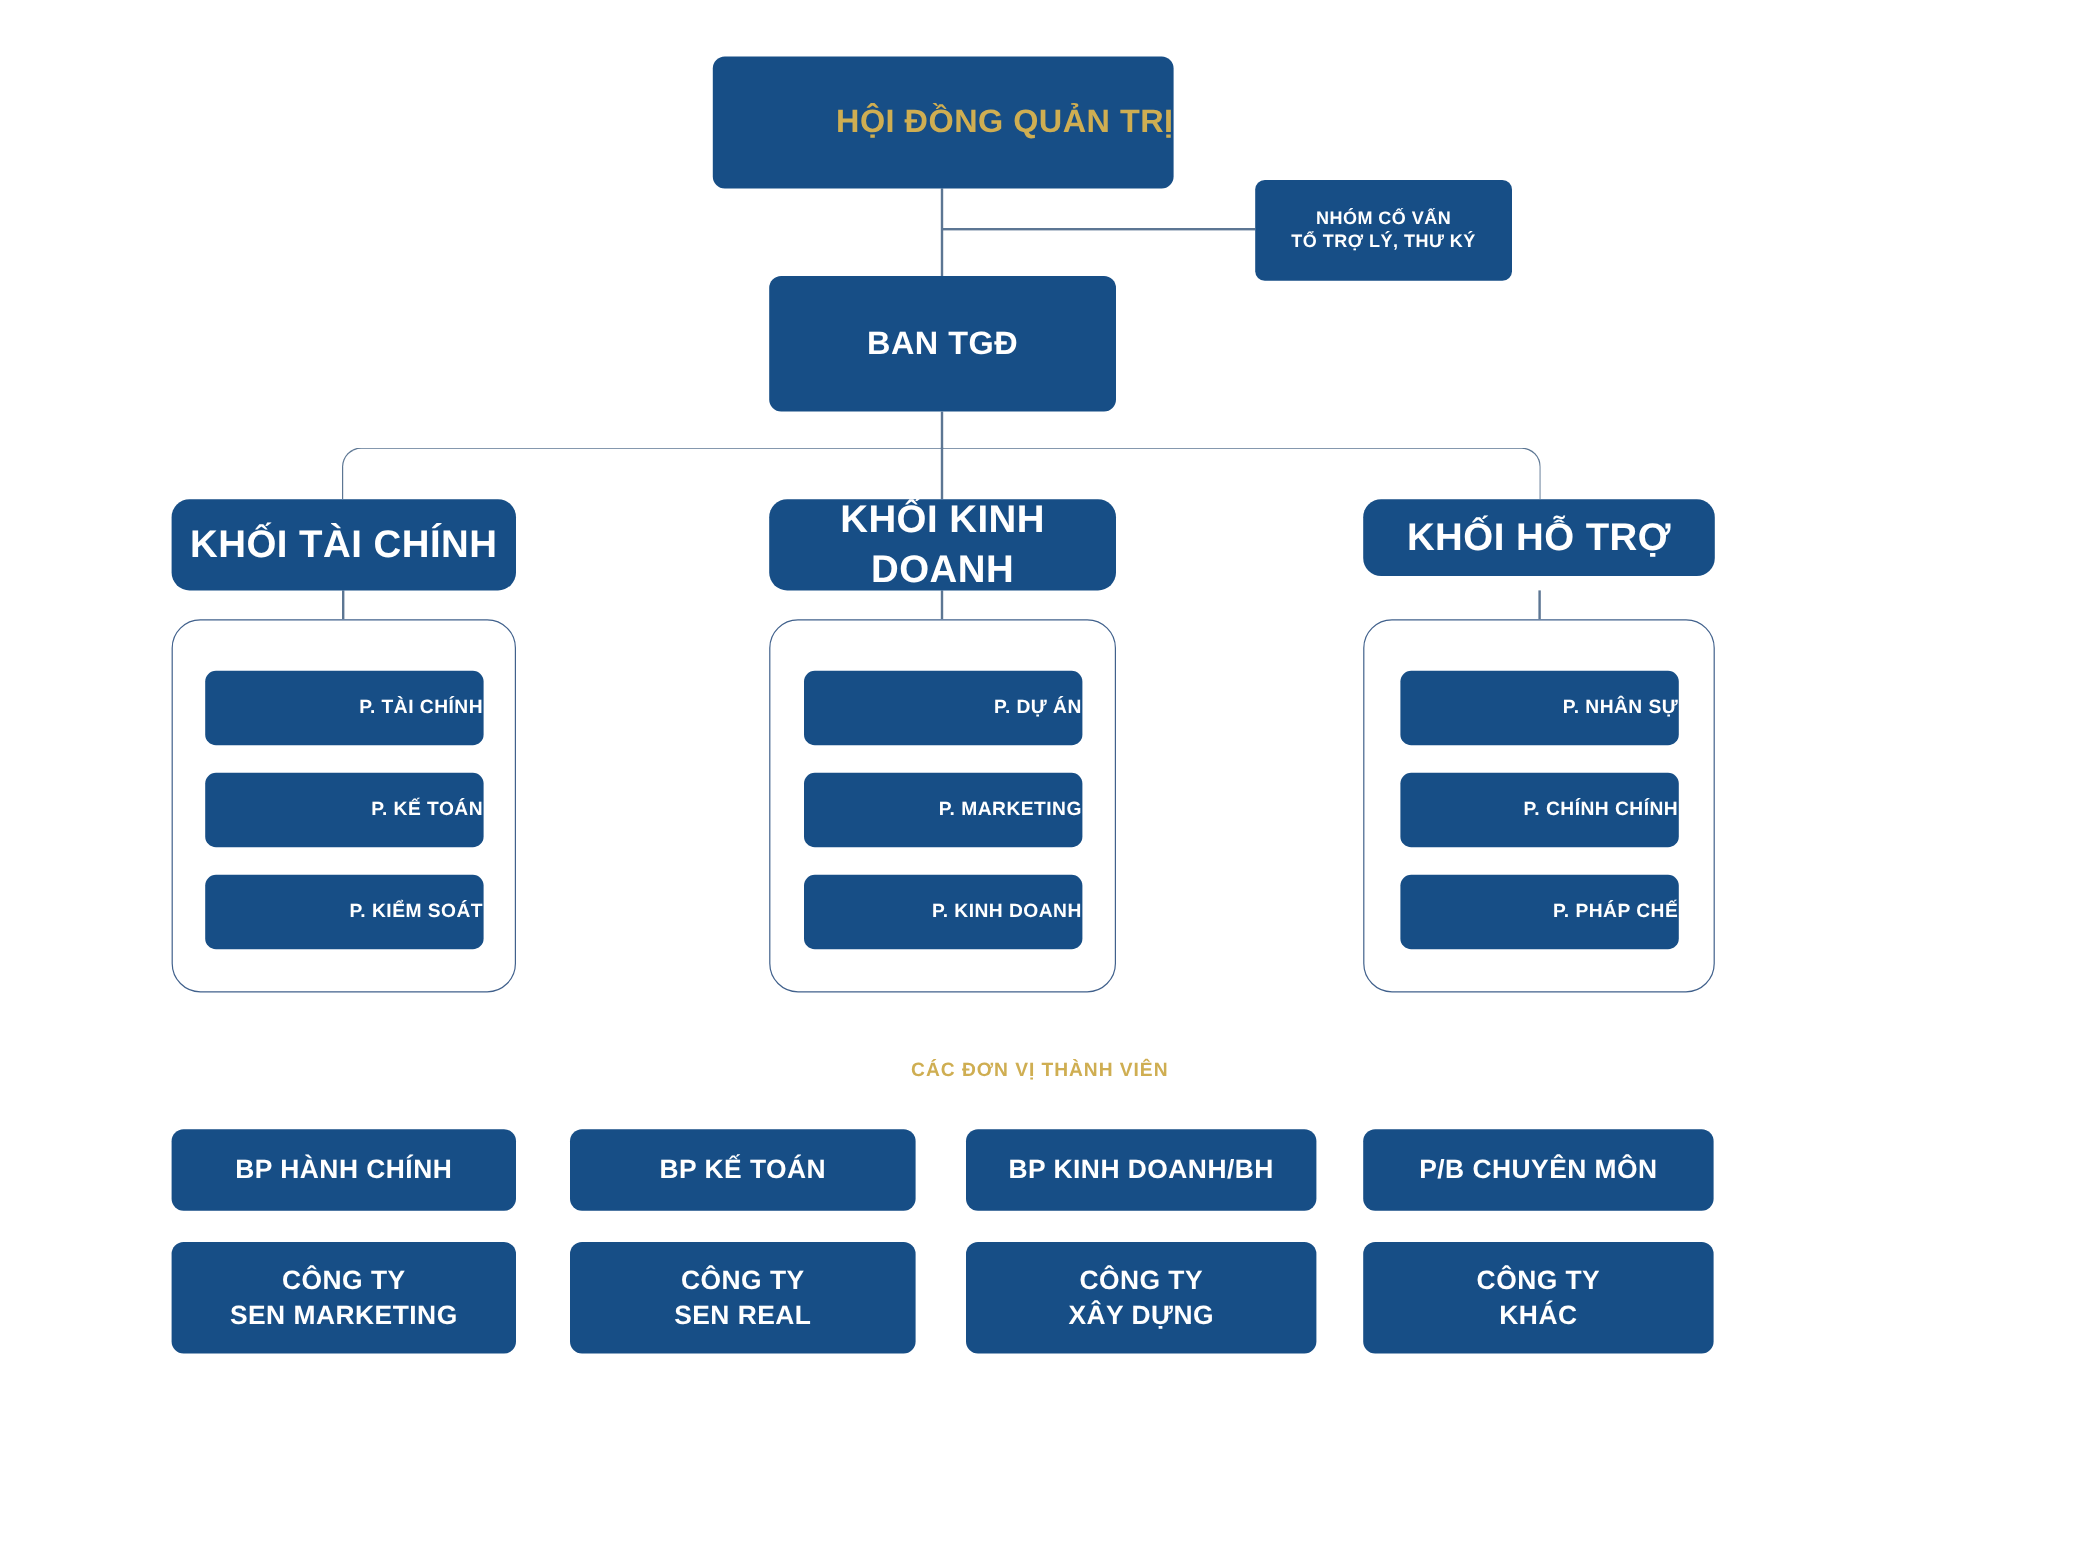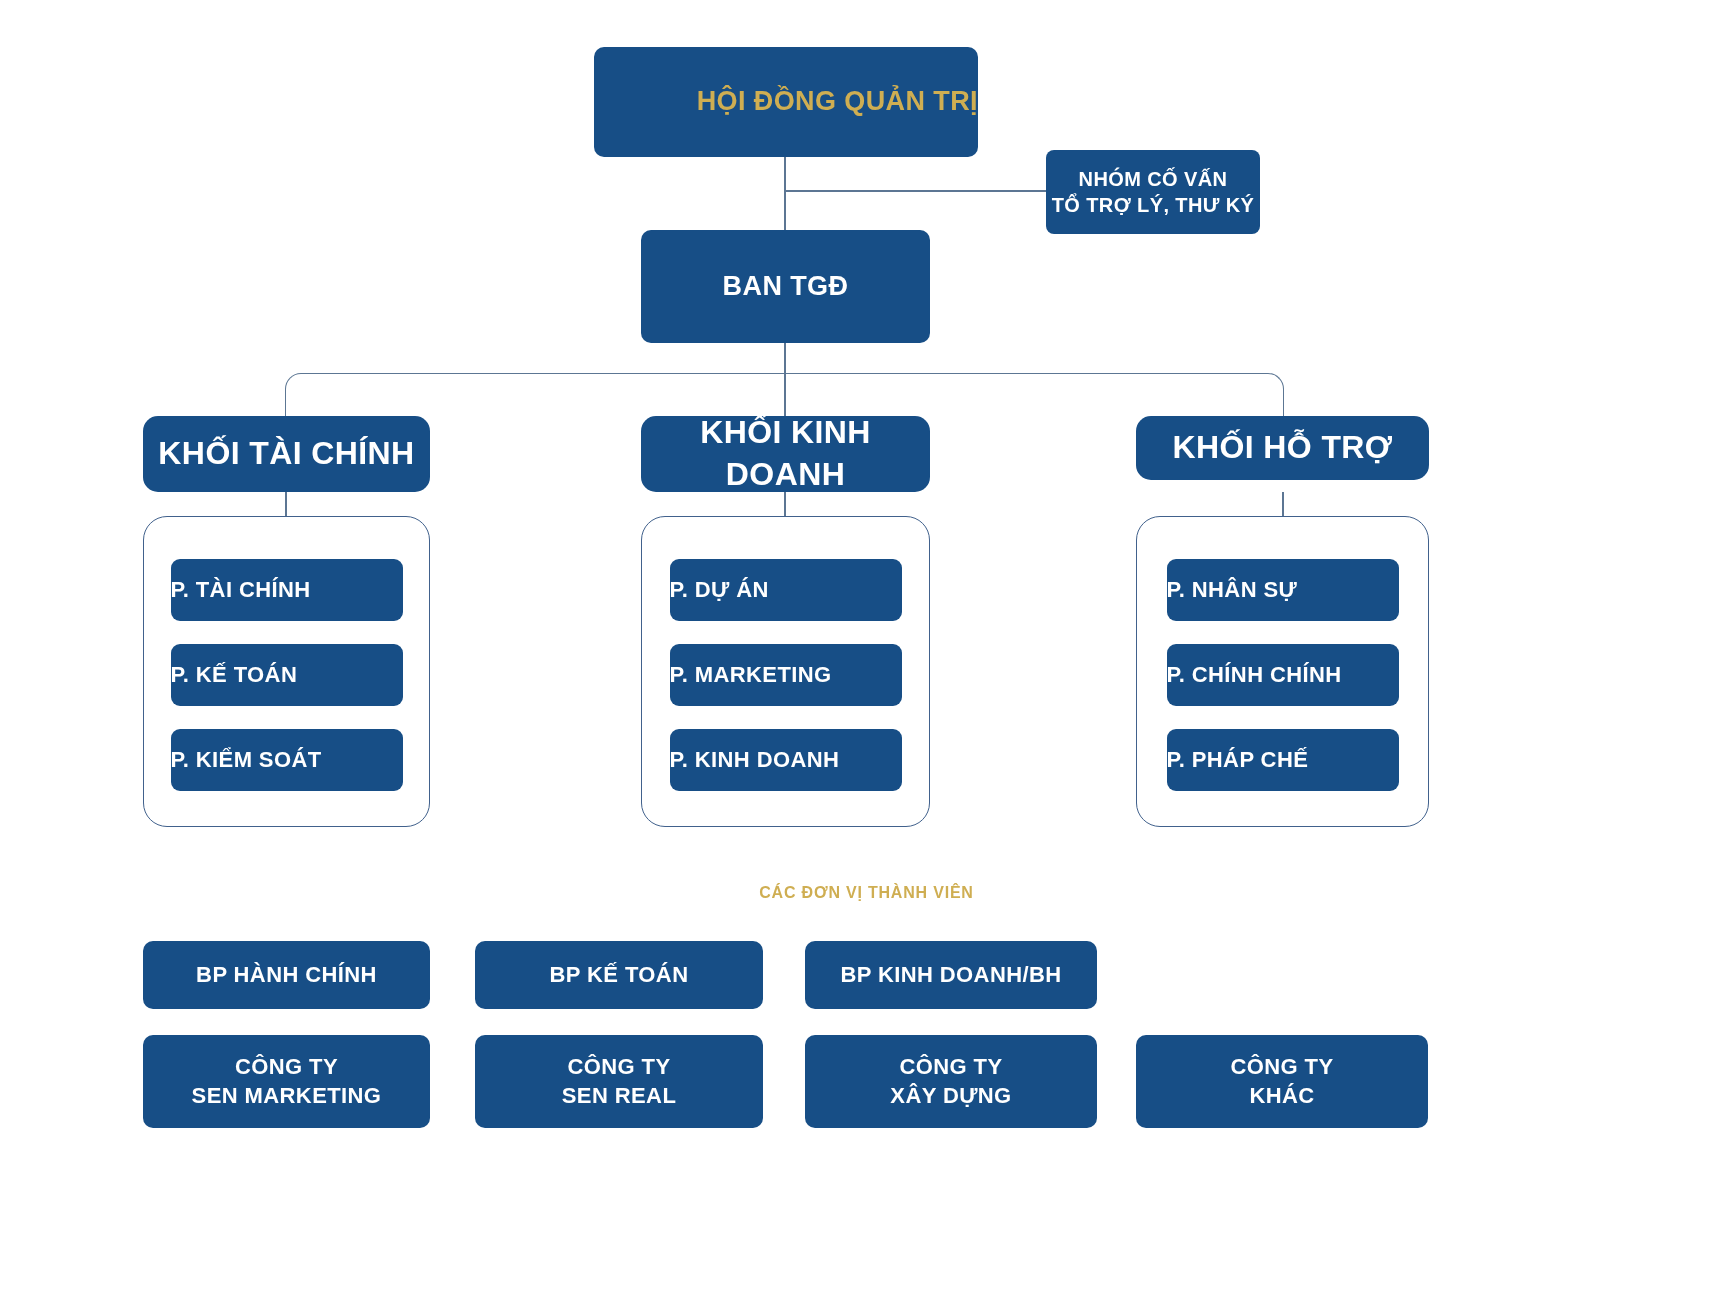--- a/index.html
+++ b/index.html
@@ -27,21 +27,21 @@
     text-align: center;
     font-weight: bold;
     letter-spacing: 0.4px;
     line-height: 1.3;
     box-sizing: border-box;
   }
   .gold-text { color: #CFAE52; align-items: flex-end; }
   .fs27 { font-size: 27px; }
   .fs24 { font-size: 32px; border-radius: 15px; }
   .fs22 { font-size: 22px; }
-  .fs15 { font-size: 20px; }
+  .fs15 { font-size: 15px; }
   .line {
     position: absolute;
     background: #5C7693;
   }
   .bracket {
     position: absolute;
     border-top: 1.5px solid #5C7693;
     border-left: 1.5px solid #5C7693;
     border-right: 1.5px solid #5C7693;
     border-radius: 16px 16px 0 0;
@@ -61,23 +61,23 @@
   }
   .dept {
     position: relative;
     width: 232px;
     height: 62px;
     background: #174E86;
     color: #ffffff;
     border-radius: 9px;
     display: flex;
     align-items: center;
-    justify-content: flex-start;
+    justify-content: flex-end;
     font-weight: bold;
-    font-size: 22px;
+    font-size: 16px;
     letter-spacing: 0.4px;
     flex: 0 0 auto;
   }
   .section-title {
     position: absolute;
     left: 0;
     top: 884px;
     width: 100%;
     text-align: center;
     color: #CFAE52;
@@ -163,20 +163,23 @@
 
   <div class="box fs22" style="left:143px; top:941px; width:287px; height:68px;">
     <span>BP HÀNH CHÍNH</span>
   </div>
   <div class="box fs22" style="left:475px; top:941px; width:288px; height:68px;">
     <span>BP KẾ TOÁN</span>
   </div>
   <div class="box fs22" style="left:805px; top:941px; width:292px; height:68px;">
     <span>BP KINH DOANH/BH</span>
   </div>
+  <div class="box fs22" style="left:1136px; top:941px; width:292px; height:68px;">
+    <span>P/B CHUYÊN MÔN</span>
+  </div>
 
   <div class="box fs22" style="left:143px; top:1035px; width:287px; height:93px;">
     <span>CÔNG TY</span>
     <span>SEN MARKETING</span>
   </div>
   <div class="box fs22" style="left:475px; top:1035px; width:288px; height:93px;">
     <span>CÔNG TY</span>
     <span>SEN REAL</span>
   </div>
   <div class="box fs22" style="left:805px; top:1035px; width:292px; height:93px;">

